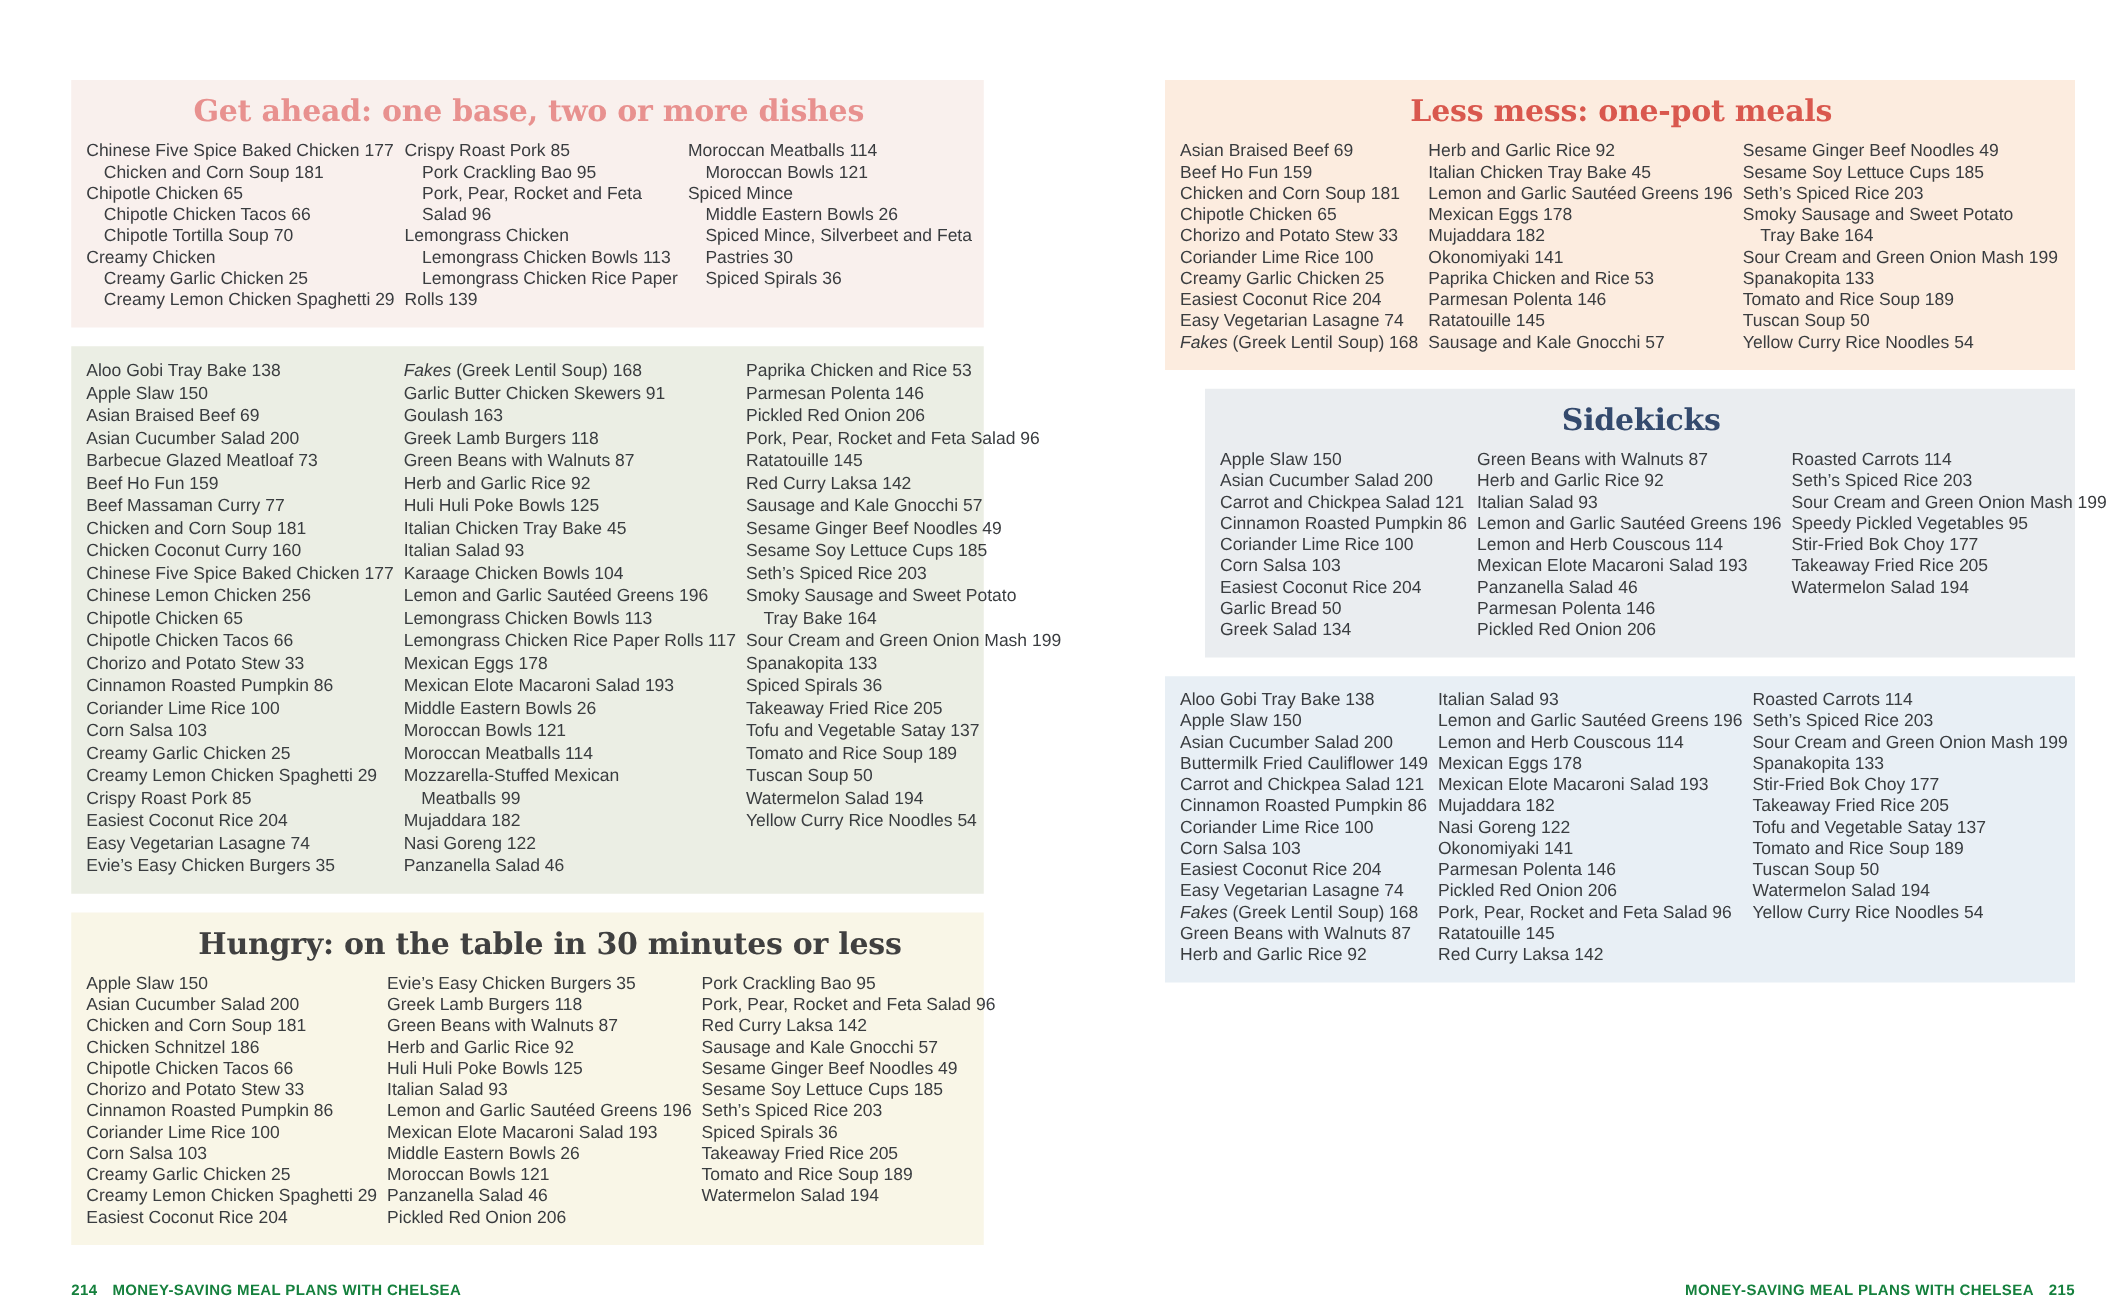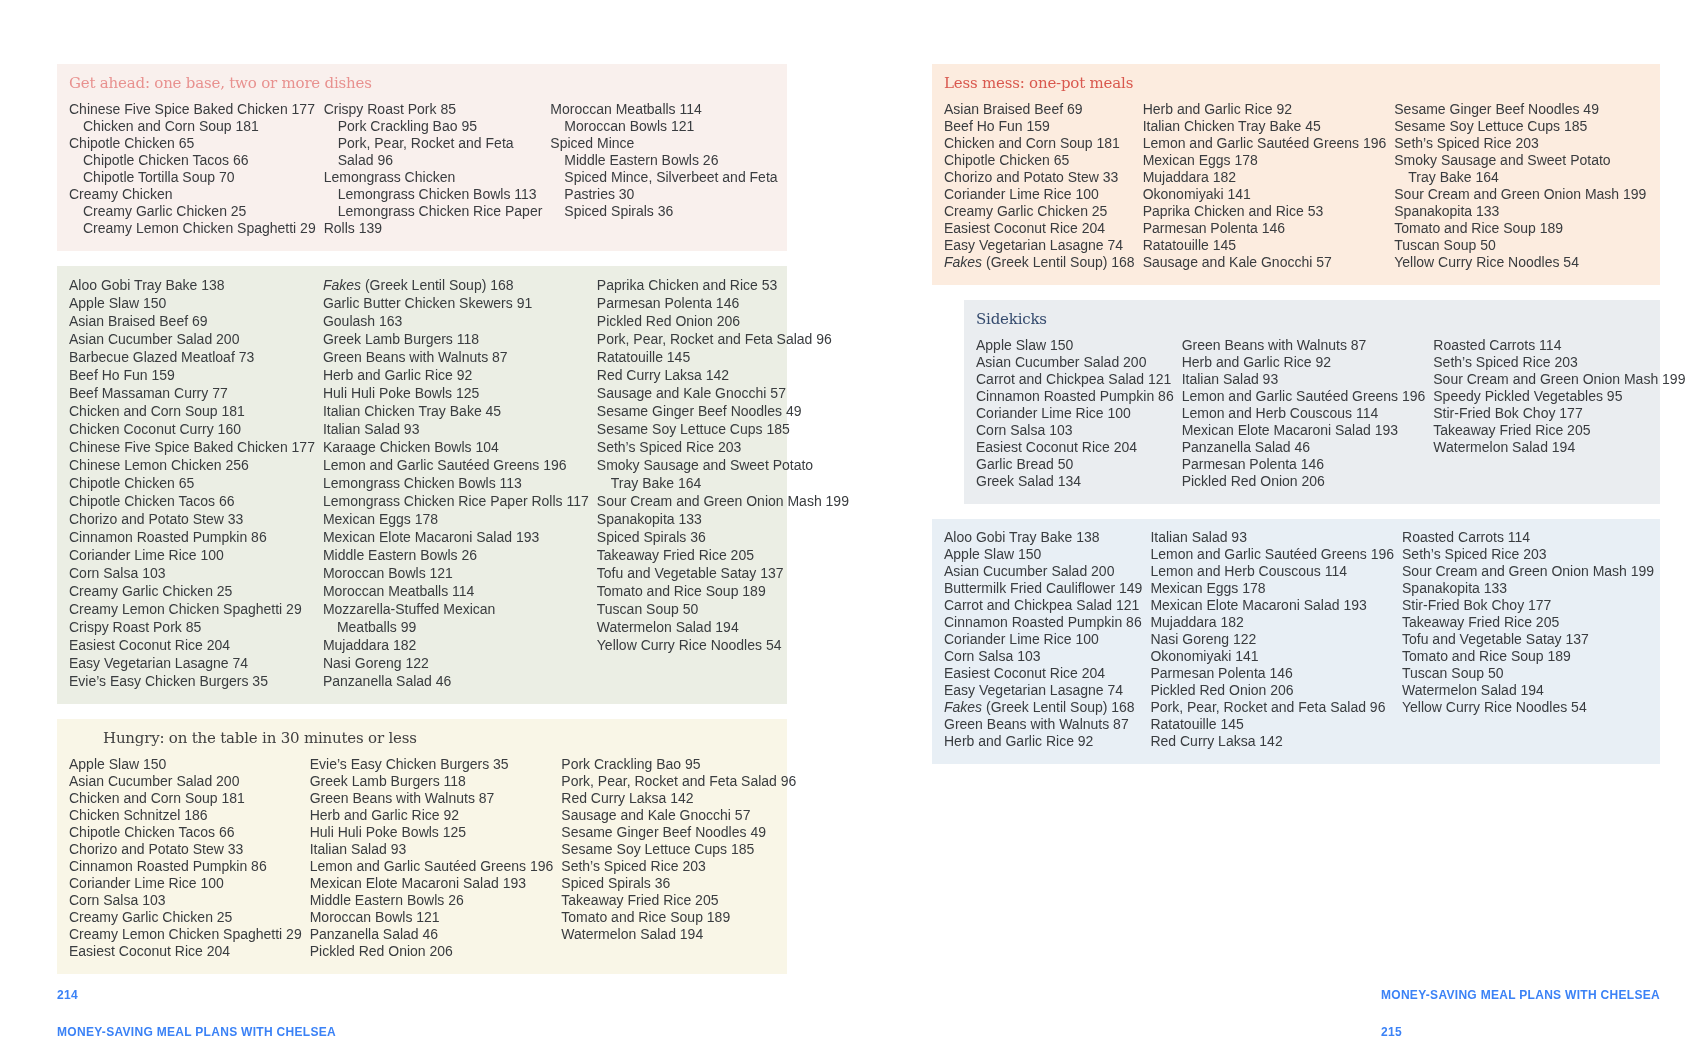--- a/index.html
+++ b/index.html
@@ -6,44 +6,44 @@
   html, body { width: 1696px; height: 1053px; background: #ffffff; }
   body { font-family: "Liberation Sans", sans-serif; color: #393c3f; }
   .spread { display: flex; width: 1696px; height: 1053px; }
   .page { position: relative; width: 848px; height: 1053px; padding-top: 64px; }
   .page-left  { padding-left: 57px;  padding-right: 61px; }
   .page-right { padding-left: 84px;  padding-right: 36px; }
 
   .panel { padding: 10px 10px 14px 12px; margin-bottom: 15px; }
   .panel h2 {
     font-family: "DejaVu Serif", serif;
-    font-weight: 400;
-    font-size: 15px;
+    font-weight: 700;
+    font-size: 24px;
     letter-spacing: -0.2px;
     margin-bottom: 9px;
+    text-align: center;
   }
   .cols { display: grid; grid-template-columns: repeat(3, 1fr); }
   .col { padding-right: 8px; }
   .item { font-size: 14px; line-height: 17px; white-space: nowrap; }
   .roomy .item { line-height: 18px; }
   .mid .item { line-height: 17px; }
   .item.indent { padding-left: 14px; }
   .item em { font-style: italic; }
 
   .footer {
     position: absolute;
     bottom: 14px;
     font-size: 12px;
     font-weight: 700;
     letter-spacing: 0.3px;
-    color: #3b82f6;
+    color: #15803d;
     display: flex;
-    gap: 23px;
+    gap: 12px;
     align-items: baseline;
-    flex-direction: column;
   }
   .footer-left  { left: 57px; }
   .footer-right { right: 36px; }
 </style>
 </head>
 <body>
 
 <div class="spread">
 
   <div class="page page-left">

